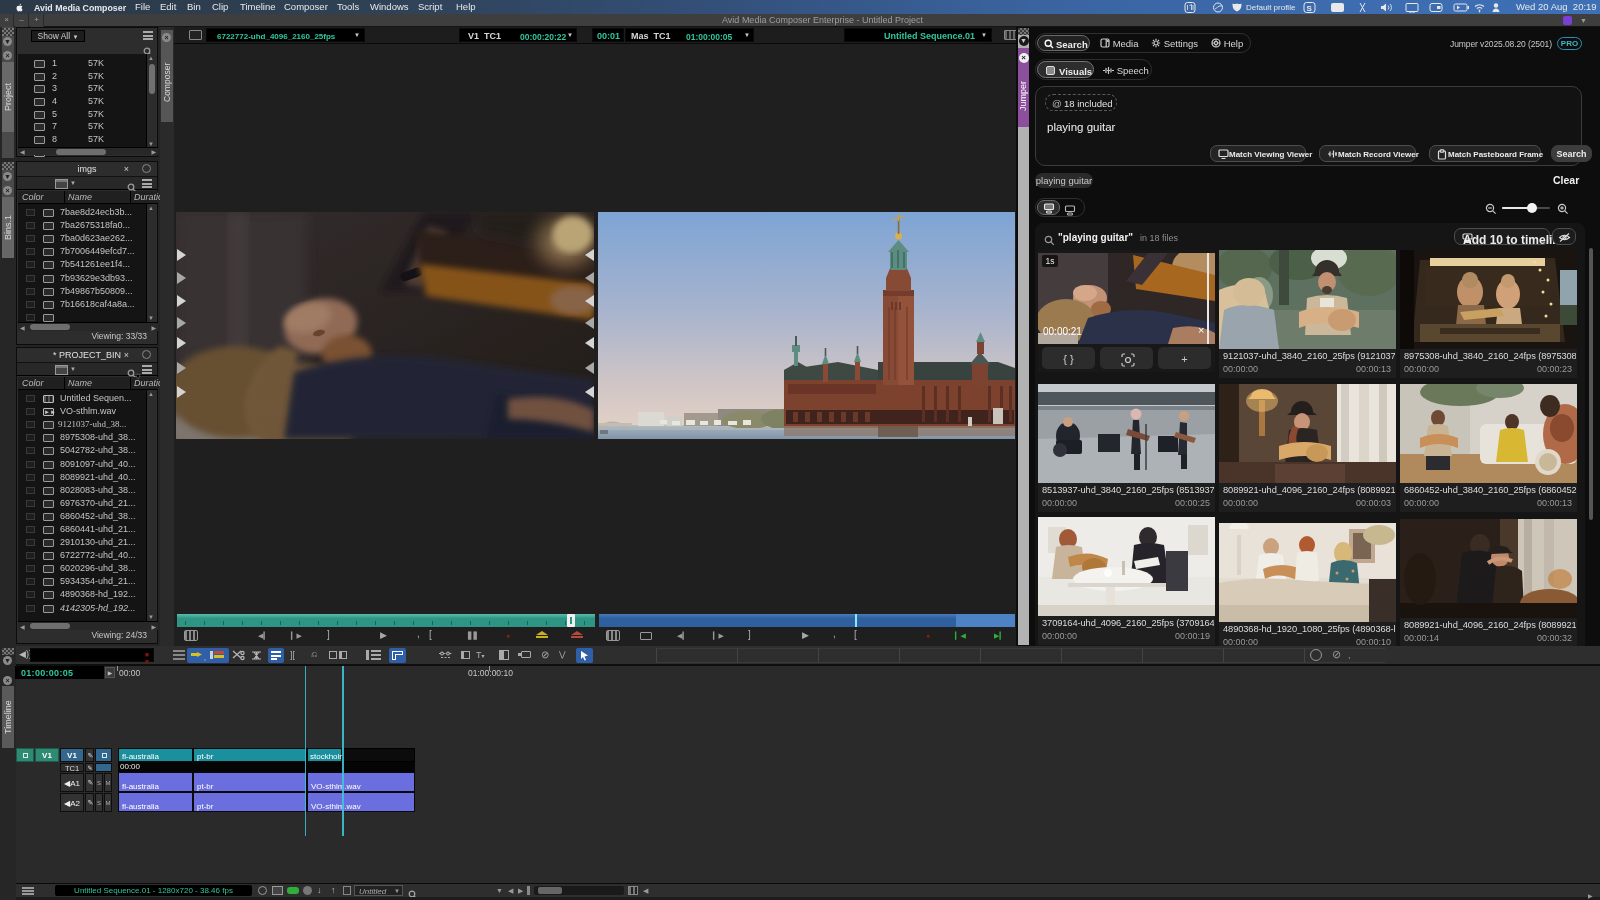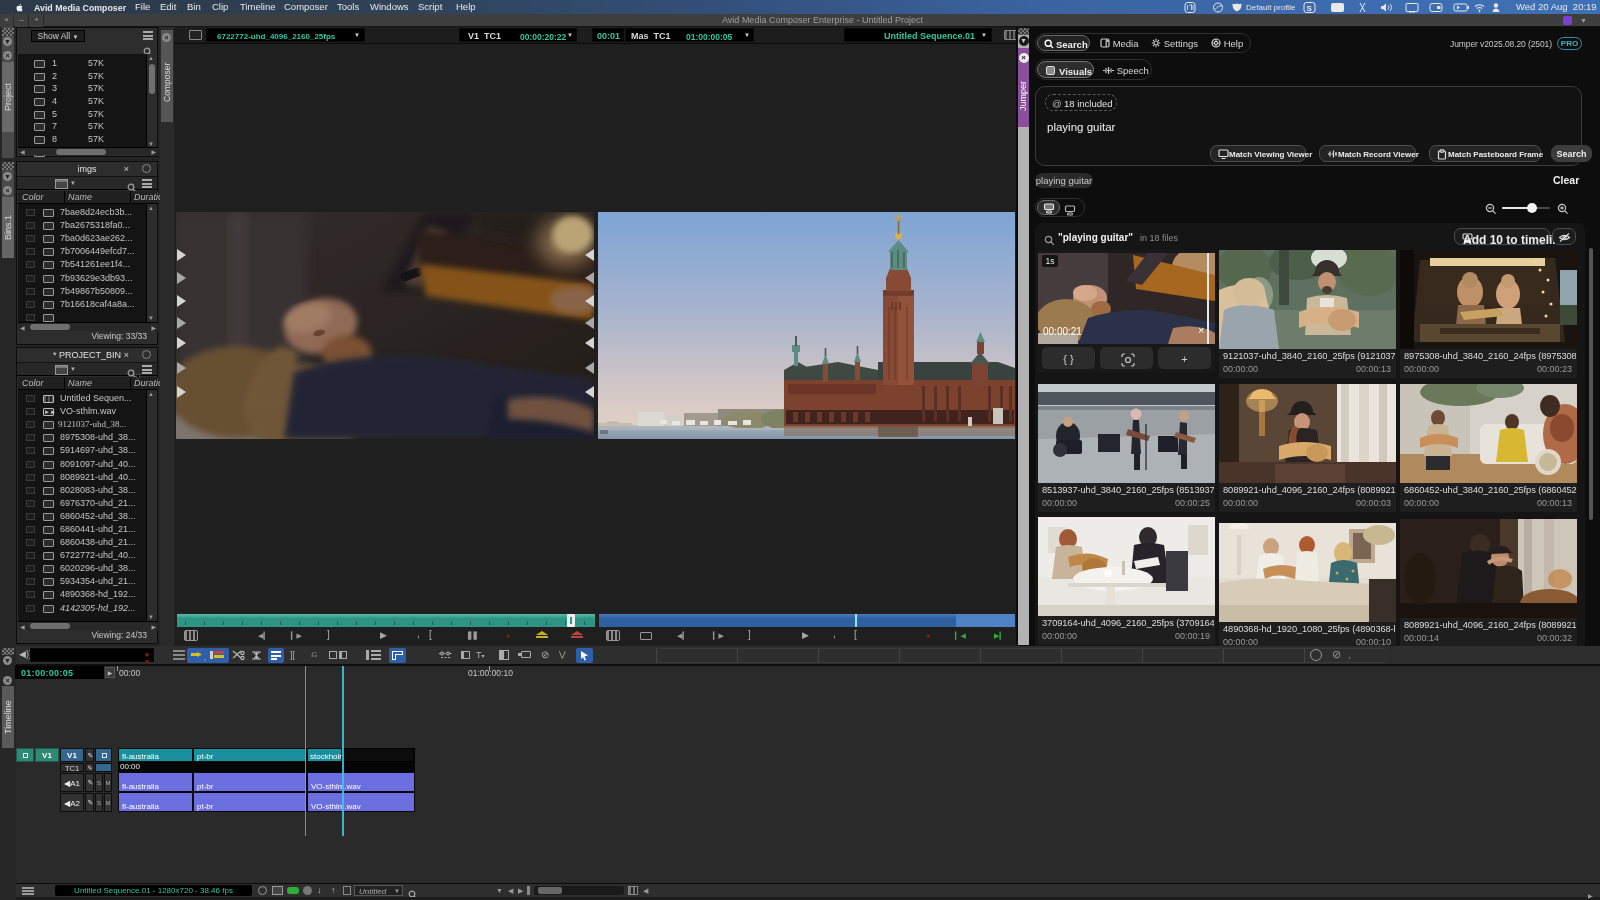--- a/index.html
+++ b/index.html
@@ -191,28 +191,28 @@
         <div class="abs" style="right:5px;top:2px;width:10px;height:9px;border-top:2px solid #aaa;border-bottom:2px solid #aaa;">
           <div style="height:2px;background:#aaa;margin-top:2px;"></div>
         </div>
       </div>
 <div class="colhdr" style="left:1px;top:29px;width:140px;height:13px;line-height:13px;"><span style="margin-left:4px;">Color</span><span style="position:absolute;left:50px;">Name</span><span style="position:absolute;left:116px;">Duratio</span><div class="abs" style="left:46px;top:0;width:1px;height:13px;background:#000;"></div><div class="abs" style="left:112px;top:0;width:1px;height:13px;background:#000;"></div></div>
 <div class="binlist" style="left:1px;top:42px;width:130px;height:231px;">
 <div class="row" style="top:2px;"><span class="cb" style="margin-left:8px;"></span><span style="margin-left:8px;"><span class="clipicon" style="border-color:#bbb;background:repeating-linear-gradient(90deg,#555 0 2px,#222 2px 4px);"></span></span><span style="margin-left:6px;">Untitled Sequen...</span></div>
 <div class="row" style="top:15px;"><span class="cb" style="margin-left:8px;"></span><span style="margin-left:8px;"><span class="clipicon" style="border-color:#bbb;background:#222;text-align:center;color:#ccc;font-size:6px;line-height:7px;">►►</span></span><span style="margin-left:6px;">VO-sthlm.wav</span></div>
 <div class="row" style="top:28px;"><span class="cb" style="margin-left:8px;"></span><span style="margin-left:8px;"><span class="clipicon"></span></span><span style="margin-left:4px;font-family:Liberation Serif, serif;">9121037-uhd_38...</span></div>
 <div class="row" style="top:41px;"><span class="cb" style="margin-left:8px;"></span><span style="margin-left:8px;"><span class="clipicon"></span></span><span style="margin-left:6px;">8975308-uhd_38...</span></div>
-<div class="row" style="top:54px;"><span class="cb" style="margin-left:8px;"></span><span style="margin-left:8px;"><span class="clipicon"></span></span><span style="margin-left:6px;">5914697-uhd_38...</span></div>
+<div class="row" style="top:54px;"><span class="cb" style="margin-left:8px;"></span><span style="margin-left:8px;"><span class="clipicon"></span></span><span style="margin-left:6px;">5042782-uhd_38...</span></div>
 <div class="row" style="top:68px;"><span class="cb" style="margin-left:8px;"></span><span style="margin-left:8px;"><span class="clipicon"></span></span><span style="margin-left:6px;">8091097-uhd_40...</span></div>
 <div class="row" style="top:81px;"><span class="cb" style="margin-left:8px;"></span><span style="margin-left:8px;"><span class="clipicon"></span></span><span style="margin-left:6px;">8089921-uhd_40...</span></div>
 <div class="row" style="top:94px;"><span class="cb" style="margin-left:8px;"></span><span style="margin-left:8px;"><span class="clipicon"></span></span><span style="margin-left:6px;">8028083-uhd_38...</span></div>
 <div class="row" style="top:107px;"><span class="cb" style="margin-left:8px;"></span><span style="margin-left:8px;"><span class="clipicon"></span></span><span style="margin-left:6px;">6976370-uhd_21...</span></div>
 <div class="row" style="top:120px;"><span class="cb" style="margin-left:8px;"></span><span style="margin-left:8px;"><span class="clipicon"></span></span><span style="margin-left:6px;">6860452-uhd_38...</span></div>
 <div class="row" style="top:133px;"><span class="cb" style="margin-left:8px;"></span><span style="margin-left:8px;"><span class="clipicon"></span></span><span style="margin-left:6px;">6860441-uhd_21...</span></div>
-<div class="row" style="top:146px;"><span class="cb" style="margin-left:8px;"></span><span style="margin-left:8px;"><span class="clipicon"></span></span><span style="margin-left:6px;">6860438-uhd_21...</span></div>
+<div class="row" style="top:146px;"><span class="cb" style="margin-left:8px;"></span><span style="margin-left:8px;"><span class="clipicon"></span></span><span style="margin-left:6px;">2910130-uhd_21...</span></div>
 <div class="row" style="top:159px;"><span class="cb" style="margin-left:8px;"></span><span style="margin-left:8px;"><span class="clipicon"></span></span><span style="margin-left:6px;">6722772-uhd_40...</span></div>
 <div class="row" style="top:172px;"><span class="cb" style="margin-left:8px;"></span><span style="margin-left:8px;"><span class="clipicon"></span></span><span style="margin-left:6px;">6020296-uhd_38...</span></div>
 <div class="row" style="top:185px;"><span class="cb" style="margin-left:8px;"></span><span style="margin-left:8px;"><span class="clipicon"></span></span><span style="margin-left:6px;">5934354-uhd_21...</span></div>
 <div class="row" style="top:198px;"><span class="cb" style="margin-left:8px;"></span><span style="margin-left:8px;"><span class="clipicon"></span></span><span style="margin-left:6px;">4890368-hd_192...</span></div>
 <div class="row" style="top:212px;font-style:italic;"><span class="cb" style="margin-left:8px;"></span><span style="margin-left:8px;"><span class="clipicon"></span></span><span style="margin-left:6px;">4142305-hd_192...</span></div>
 </div>
 <div class="abs" style="right:1px;top:42px;width:10px;height:231px;background:#2c2c2c;border-left:1px solid #000;">
         <div style="position:absolute;top:1px;left:1px;color:#999;font-size:6px;">▲</div>
         <div style="position:absolute;bottom:1px;left:1px;color:#999;font-size:6px;">▼</div>
       </div>

